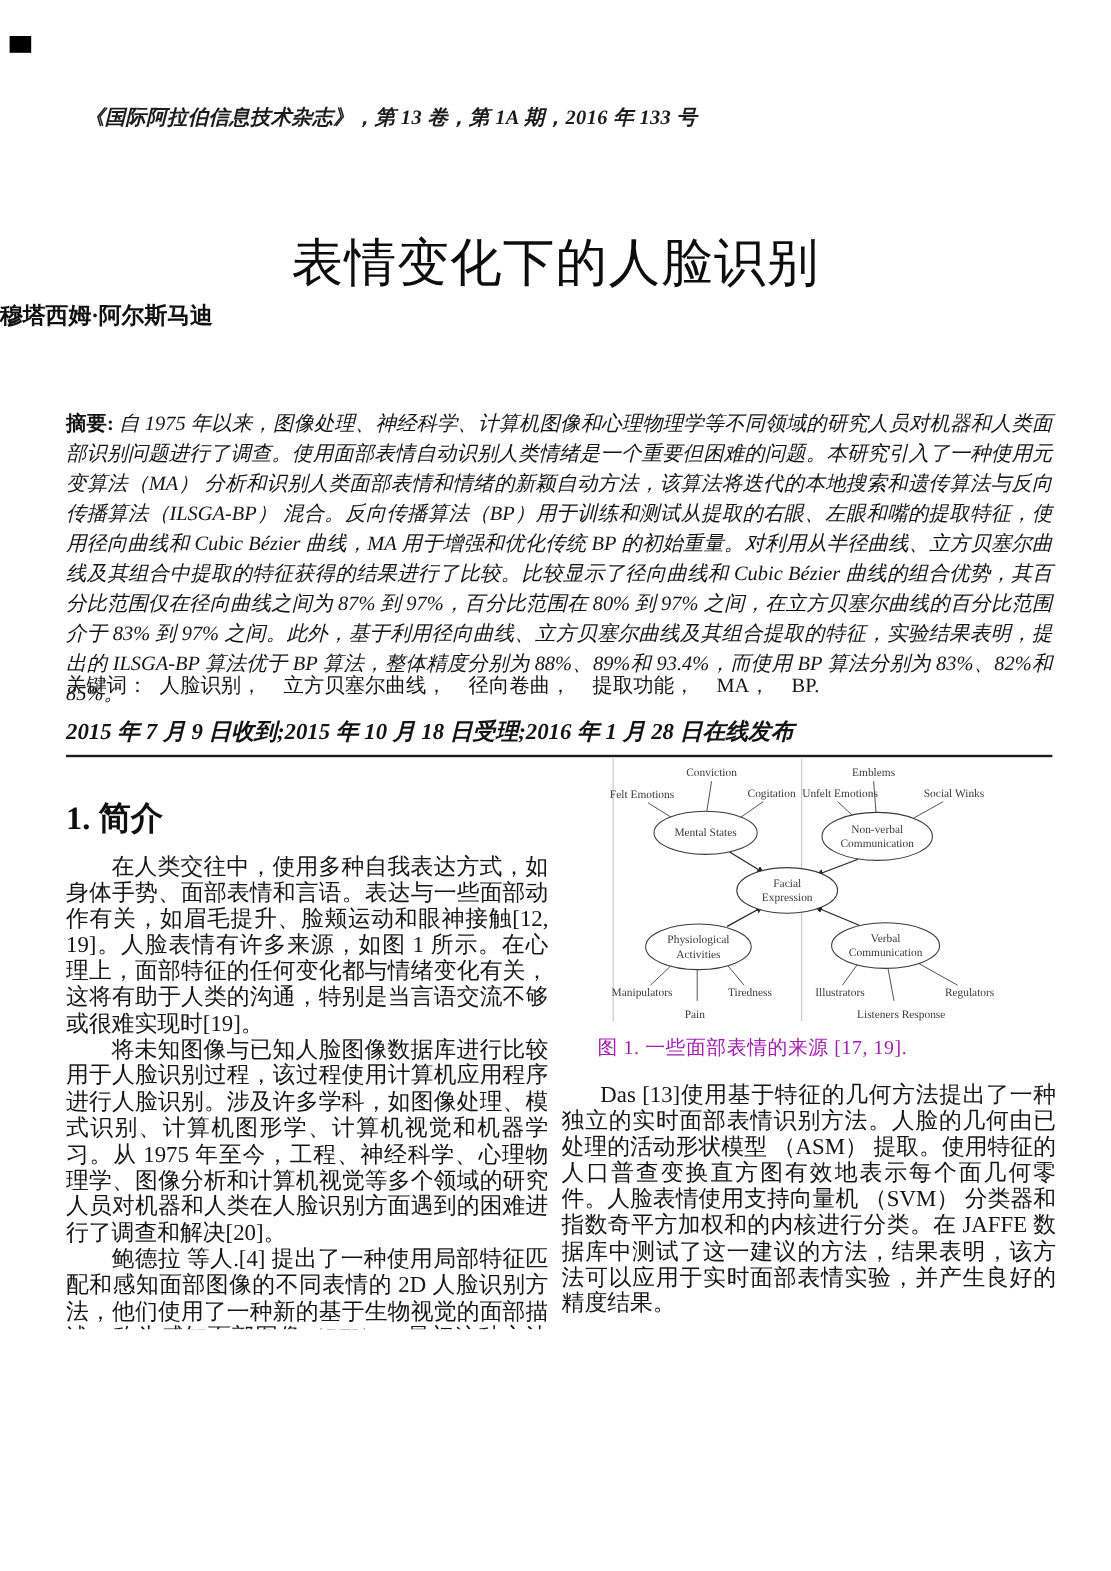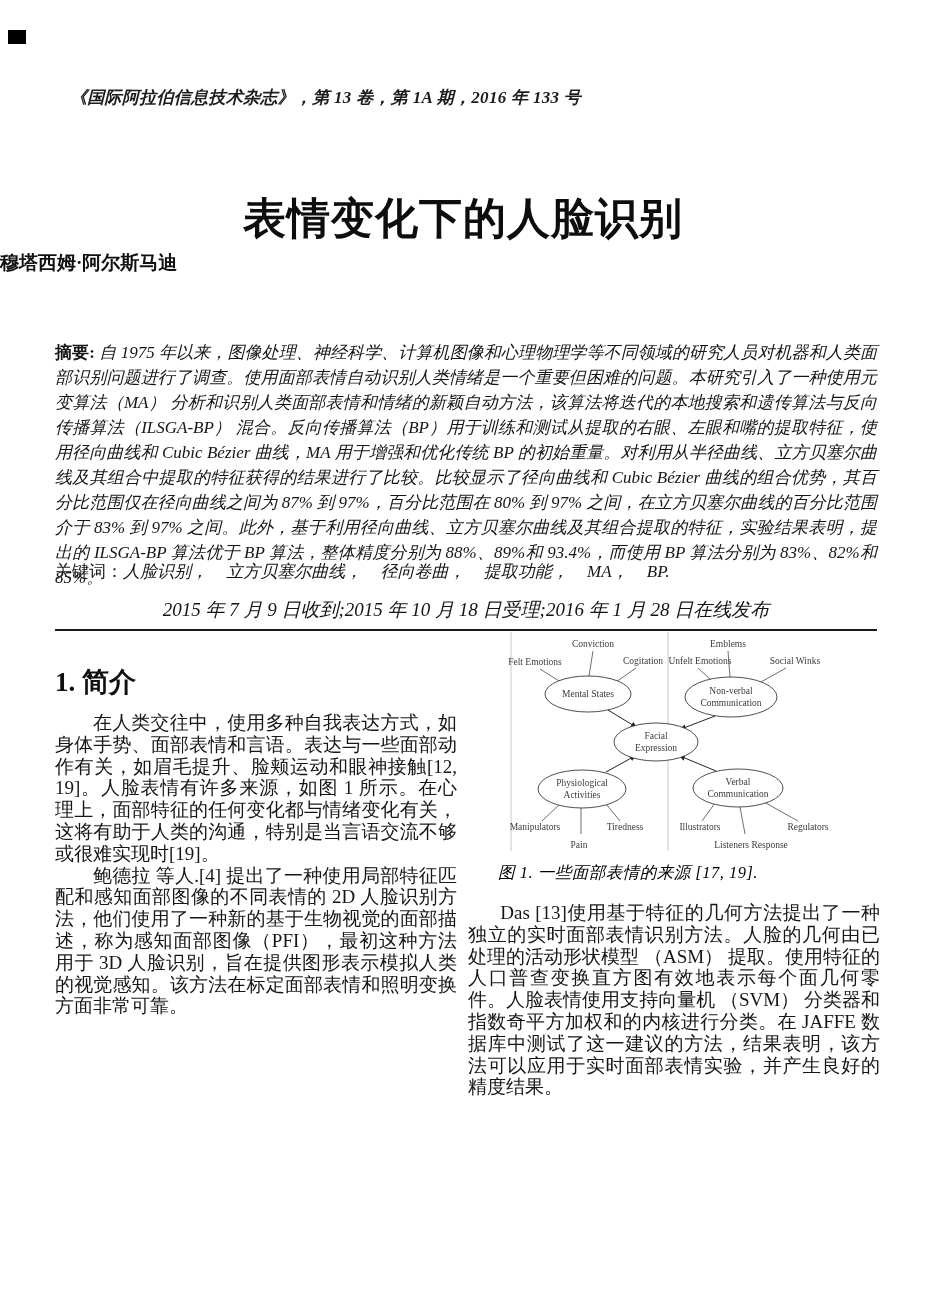--- a/index.html
+++ b/index.html
@@ -12,59 +12,59 @@
     overflow:hidden;
   }
   .artifact{position:absolute;left:8px;top:30px;width:18px;height:14px;background:#000;}
   .journal-header{
     position:absolute;left:70px;top:86px;width:700px;
     font-size:17px;font-style:italic;font-weight:bold;color:#1c1c1c;
     letter-spacing:.3px;white-space:nowrap;
   }
   .title{
     position:absolute;left:0;top:190px;width:926px;margin:0;
-    text-align:center;font-size:43px;font-weight:700;color:#0d0d0d;
+    text-align:center;font-size:43px;font-weight:400;color:#0d0d0d;
     letter-spacing:1px;
   }
   .author{
     position:absolute;left:0;top:250px;width:926px;
     font-size:19px;font-weight:700;color:#111;
   }
   .affiliation{
     position:absolute;left:0;top:294px;width:926px;
     text-align:center;font-size:21px;color:#1a1a1a;letter-spacing:1px;
   }
   .abstract{
     position:absolute;left:55px;top:340px;width:822px;
     font-size:17px;line-height:25px;text-align:justify;color:#151515;
   }
   .abstract .abstract-label{font-weight:700;font-style:normal;}
   .abstract .abstract-text{font-style:italic;font-weight:500;}
   .keywords{
     position:absolute;left:55px;top:560px;width:822px;
     font-size:17px;color:#151515;white-space:nowrap;
   }
-  .keywords .kw{font-style:italic;margin-left:0;word-spacing:14px;}
+  .keywords .kw{margin-left:10px;word-spacing:14px;}
   .dates{
     position:absolute;left:55px;top:597px;width:822px;
-    text-align:center;font-size:19px;font-weight:400;font-style:italic;color:#141414;
+    font-size:19px;font-weight:700;font-style:italic;color:#141414;
   }
   .rule{position:absolute;left:55px;top:629px;width:822px;height:2px;background:#1b1b1b;}
   .col{position:absolute;text-align:justify;}
   .col-left{left:55px;top:664px;width:402px;}
   .col-left h2{margin:0 0 12px 0;font-size:27px;font-weight:700;color:#0f0f0f;}
   .col p{
     margin:0;font-size:19px;line-height:21.8px;color:#161616;
     text-indent:2em;text-justify:inter-ideograph;
   }
   .col-right{left:468px;top:631px;width:412px;}
   .col-right .fig{display:block;}
   .fig-caption{
-    margin:8px 0 18px 30px;font-size:16.5px;color:#000000;
-    text-align:left;letter-spacing:.5px;font-style:italic;
+    margin:8px 0 18px 30px;font-size:16.5px;color:#a21caf;
+    text-align:left;letter-spacing:.5px;
   }
   .col-right p{text-indent:1.7em;}
   svg text{font-family:"Liberation Serif","DejaVu Serif",serif;fill:#3b3b3b;}
   .nodetext{font-size:9.5px;}
   .lbltext{font-size:9.5px;}
 </style>
 </head>
 <body>
 
 <div class="page">
@@ -85,20 +85,21 @@
     <span>关键词：</span><span class="kw">人脸识别， 立方贝塞尔曲线， 径向卷曲， 提取功能， MA， BP.</span>
   </div>
 
   <div class="dates">2015 年 7 月 9 日收到;2015 年 10 月 18 日受理;2016 年 1 月 28 日在线发布</div>
 
   <div class="rule"></div>
 
   <div class="col col-left">
     <h2>1. 简介</h2>
     <p>在人类交往中，使用多种自我表达方式，如身体手势、面部表情和言语。表达与一些面部动作有关，如眉毛提升、脸颊运动和眼神接触[12, 19]。人脸表情有许多来源，如图 1 所示。在心理上，面部特征的任何变化都与情绪变化有关，这将有助于人类的沟通，特别是当言语交流不够或很难实现时[19]。</p>
+    <p>将未知图像与已知人脸图像数据库进行比较用于人脸识别过程，该过程使用计算机应用程序进行人脸识别。涉及许多学科，如图像处理、模式识别、计算机图形学、计算机视觉和机器学习。从 1975 年至今，工程、神经科学、心理物理学、图像分析和计算机视觉等多个领域的研究人员对机器和人类在人脸识别方面遇到的困难进行了调查和解决[20]。</p>
     <p>鲍德拉 等人.[4] 提出了一种使用局部特征匹配和感知面部图像的不同表情的 2D 人脸识别方法，他们使用了一种新的基于生物视觉的面部描述，称为感知面部图像（PFI），最初这种方法用于 3D 人脸识别，旨在提供图形表示模拟人类的视觉感知。该方法在标定面部表情和照明变换方面非常可靠。</p>
   </div>
 
   <div class="col col-right">
 
     <svg class="fig" width="412" height="223" viewBox="0 0 412 223">
       <defs>
         <marker id="arr" markerWidth="7" markerHeight="7" refX="5" refY="3" orient="auto">
           <path d="M0,0 L6,3 L0,6 z" fill="#222"></path>
         </marker>

